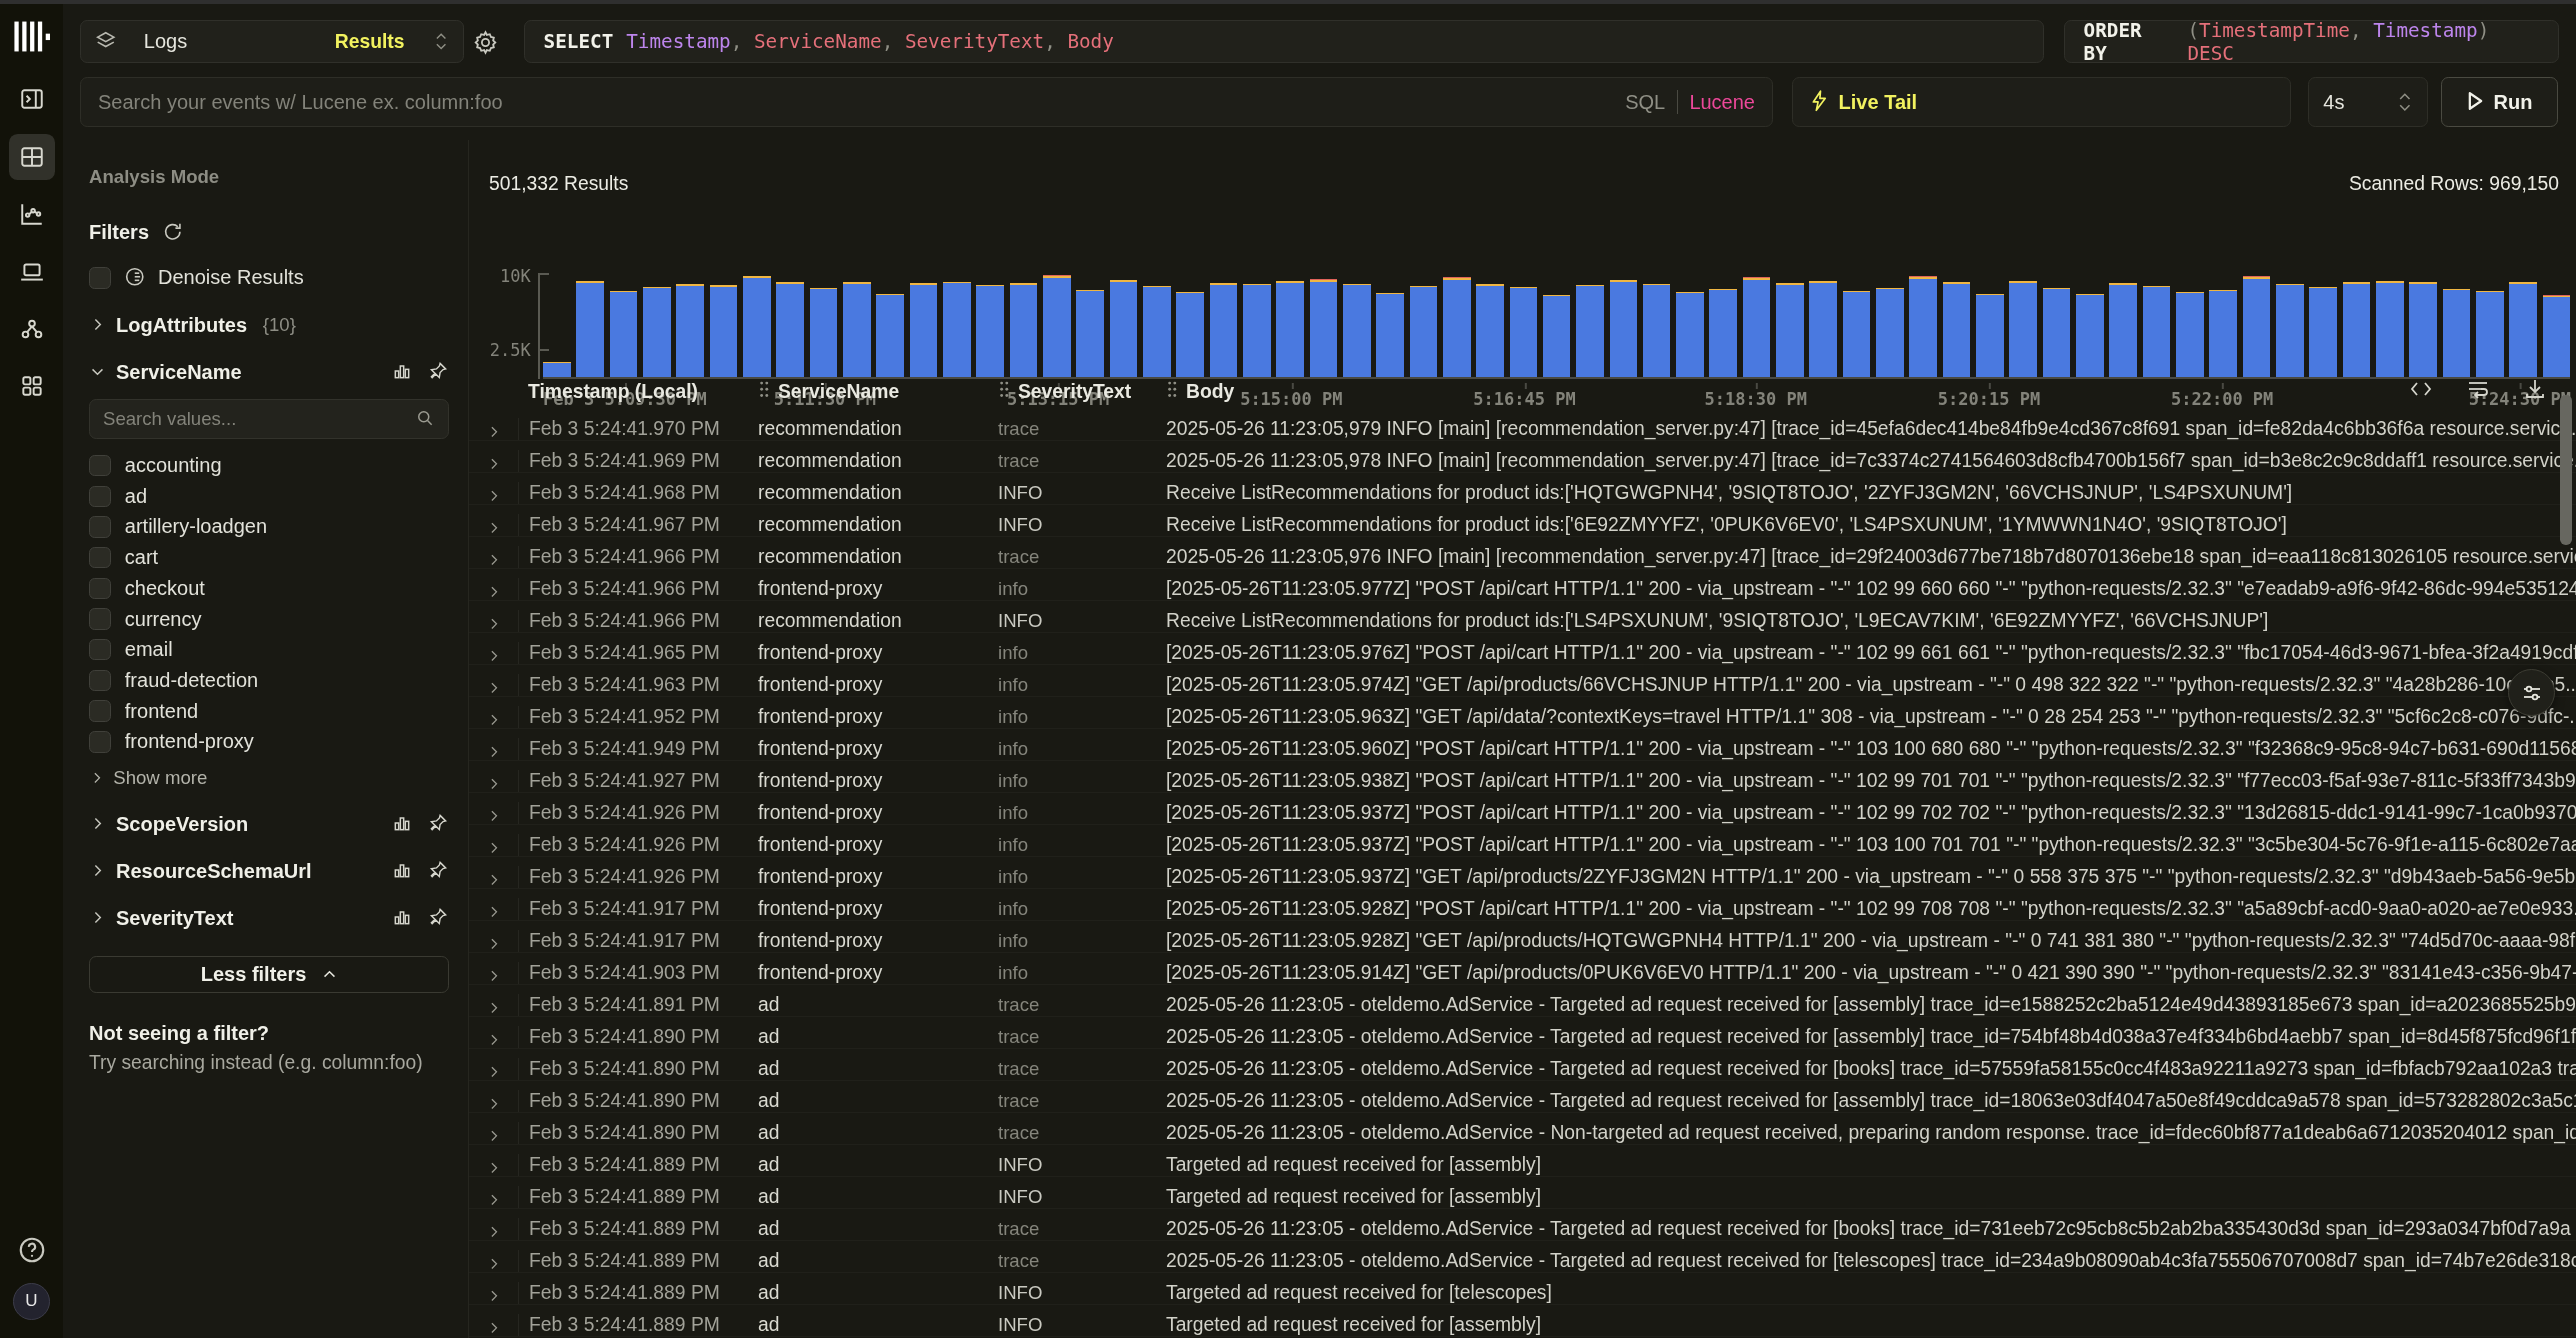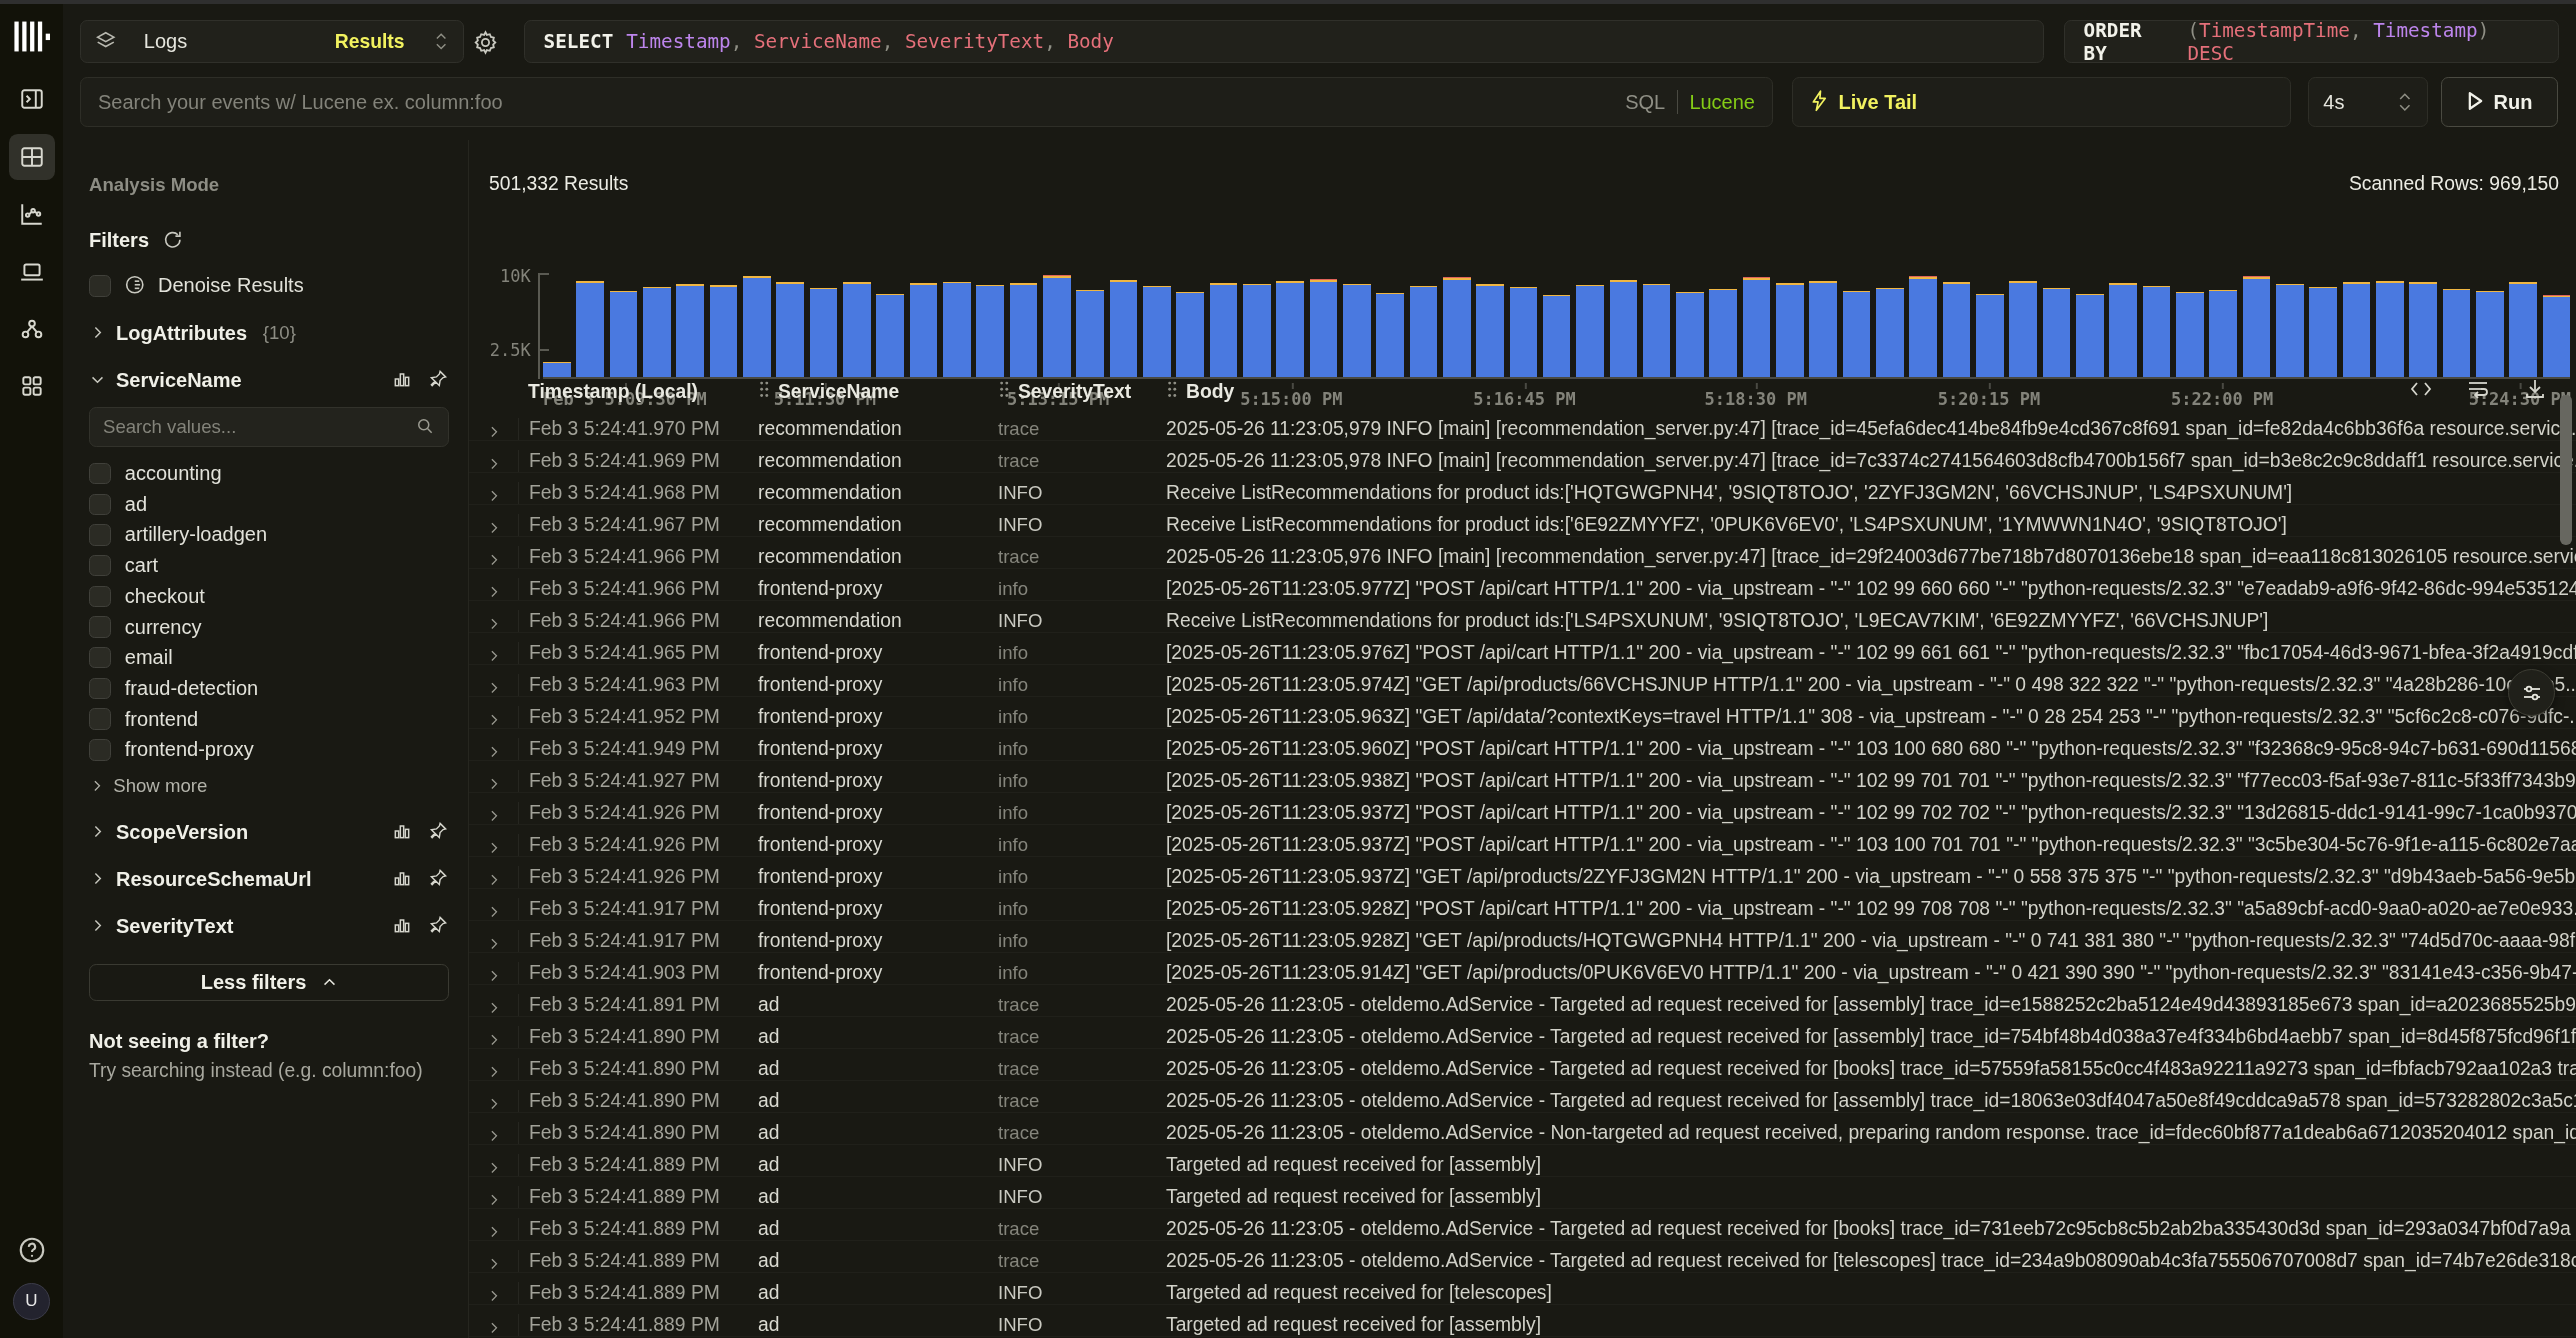--- a/index.html
+++ b/index.html
@@ -34,33 +34,33 @@
   .kw { color:#f2f2ea; font-weight:700; margin-right:13px; font-family:"DejaVu Sans Mono",monospace; }
   .tk-purple { color:#bd85ec; } .tk-salmon { color:#e5707a; } .tk-plain { color:#8f8f85; }
   .ord-box { left:2064px; top:20px; width:495px; height:43px; padding:0 18.6px; font-size:19.3px; }
 
   .search-box { left:80px; top:77px; width:1693px; height:50px; padding:0 17px; background:#1e1e18; border:1.4px solid #2e2e27; border-radius:7.2px; }
   .search-input { flex:1; background:transparent; border:none; outline:none; color:#e6e6de; font-size:20px; font-family:"Liberation Sans",sans-serif; }
   .search-input::placeholder { color:#83837a; }
   .lang-toggle { display:flex; align-items:center; gap:11.4px; font-size:20px; }
   .lang-sql { color:#8f8f85; }
   .lang-div { width:1.4px; height:24px; background:#4a4a42; }
-  .lang-lucene { color:#84cc16; }
+  .lang-lucene { color:#ec4899; }
   .livetail-box { left:1792px; top:77px; width:499px; height:50px; padding:0 17px; background:#1e1e18; border:1.4px solid #2e2e27; border-radius:7.2px; gap:10px; }
   .livetail-box .lbl { color:#f2f25f; font-size:20px; font-weight:600; }
   .interval-box { left:2308px; top:77px; width:120px; height:50px; padding:0 14.3px; background:#1e1e18; border:1.4px solid #2e2e27; border-radius:7.2px; }
   .interval-box .val { font-size:20px; color:#e6e6de; }
   .run-box { left:2441px; top:77px; width:117px; height:50px; padding:0 17px; background:#1e1e18; border:1.4px solid #4a4a41; border-radius:7.2px; gap:10px; justify-content:center; }
   .run-box .lbl { font-size:20px; font-weight:700; color:#f2f2ea; }
   .updown { display:flex; flex-direction:column; gap:1.4px; margin-left:auto; color:#8f8f85; }
 
   
   .sidebar { position:absolute; left:63px; top:140px; width:406px; height:1198px; border-right:1.4px solid #26261f; }
   .sb-pad { padding:26px 18.6px 0 26px; }
-  .sb-title { font-size:18.6px; font-weight:700; color:#8d8d84;margin-top:8px; }
+  .sb-title { font-size:18.6px; font-weight:700; color:#8d8d84; }
   .mode-item { display:flex; align-items:center; height:36px; margin-top:4.3px; }
   .mode-bar { width:3.6px; height:30px; border-radius:2.1px; margin-right:18.6px; background:#55554d; }
   .mode-item.active .mode-bar { background:#f2f25f; }
   .mode-item .lbl { font-size:20px; color:#e6e6de; }
   .filters-hdr { display:flex; align-items:center; gap:13px; margin-top:33px; }
   .filters-hdr .lbl { font-size:20px; font-weight:700; color:#f0f0e8; }
   .denoise { display:flex; align-items:center; gap:13px; margin-top:21.5px; }
   .cbx { width:21.5px; height:21.5px; border-radius:5.7px; background:#2b2b24; border:1.4px solid #40403a; flex:none; }
   .denoise .lbl { font-size:20px; color:#e2e2da; }
   .grp { display:flex; align-items:center; margin-top:24px; gap:10px; }

